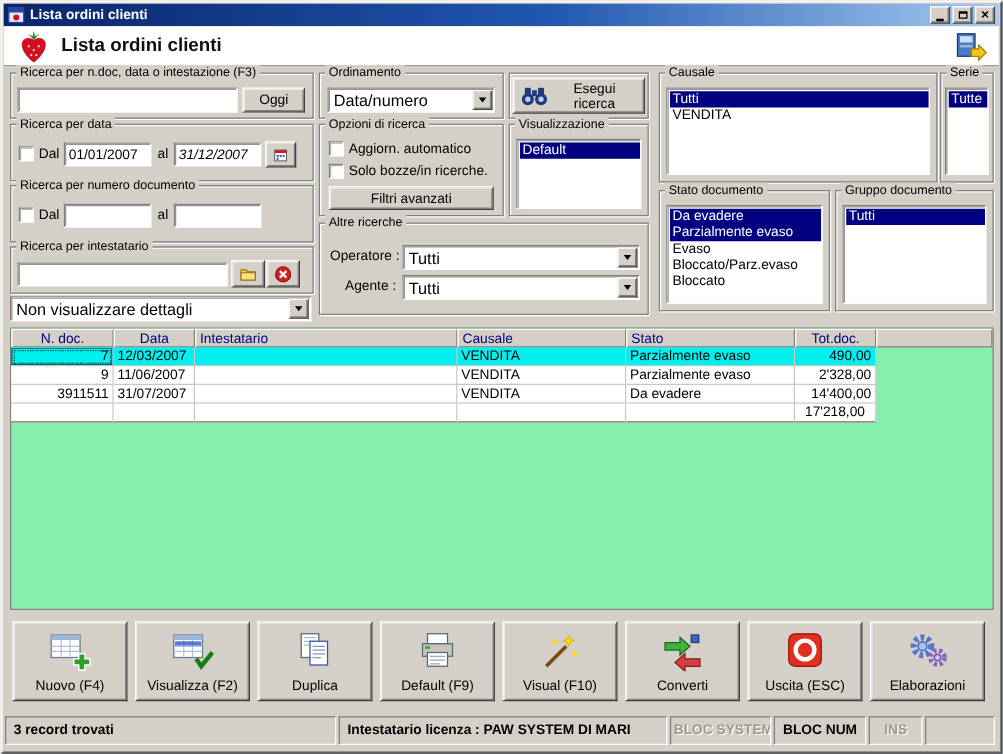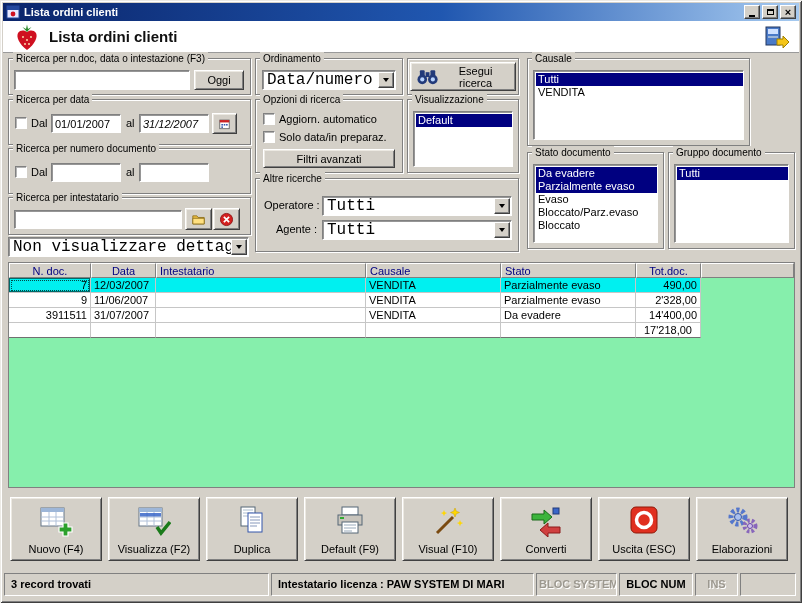--- a/index.html
+++ b/index.html
@@ -24,21 +24,21 @@
   .group{position:absolute;border:1px solid #808080;box-shadow:inset 1px 1px 0 #fff, 1px 1px 0 #fff;box-sizing:border-box;}
   .group-label{position:absolute;top:-7px;left:4px;background:#D4D0C8;padding:0 3px;font-size:10px;line-height:13px;white-space:nowrap;color:#000;}
   
   .field{position:absolute;background:#fff;border:1px solid;border-color:#808080 #fff #fff #808080;
     box-shadow:inset 1px 1px 0 rgba(64,64,64,.55);font-size:11px;padding:2px 3px;box-sizing:border-box;height:19px;font-family:inherit;outline:none;}
   .btn{position:absolute;background:#D4D0C8;border:1px solid;border-color:#fff #404040 #404040 #fff;
     box-shadow:inset 1px 1px 0 #ece9e2, inset -1px -1px 0 #808080;font-size:11px;font-family:inherit;cursor:default;
     display:flex;align-items:center;justify-content:center;box-sizing:border-box;gap:4px;color:#000;}
   .combo{position:absolute;height:20px;background:#fff;border:1px solid;border-color:#808080 #fff #fff #808080;
     box-shadow:inset 1px 1px 0 rgba(64,64,64,.55);box-sizing:border-box;display:flex;align-items:center;}
-  .combo-val{flex:1;font-size:16px;padding-left:4px;white-space:nowrap;overflow:hidden;font-family:Liberation Mono, monospace;}
+  .combo-val{flex:1;font-size:13px;padding-left:4px;white-space:nowrap;overflow:hidden;}
   .combo-btn{width:16px;height:16px;margin-right:1px;background:#D4D0C8;border:1px solid;border-color:#fff #404040 #404040 #fff;
     box-shadow:inset -1px -1px 0 #808080;display:flex;align-items:center;justify-content:center;box-sizing:border-box;}
   .arr{width:0;height:0;border-left:3.5px solid transparent;border-right:3.5px solid transparent;border-top:4px solid #000;}
   .listbox{position:absolute;background:#fff;border:1px solid;border-color:#808080 #fff #fff #808080;
     box-shadow:inset 1px 1px 0 rgba(64,64,64,.55);overflow:hidden;padding:2px 0 0 2px;box-sizing:border-box;}
   .li{font-size:11px;height:13px;line-height:13px;padding-left:2px;white-space:nowrap;color:#000;}
   .li.sel{background:#000080;color:#fff;}
   .checkbox{position:absolute;width:12px;height:12px;background:#fff;border:1px solid;border-color:#808080 #fff #fff #808080;
     box-shadow:inset 1px 1px 0 rgba(64,64,64,.4);box-sizing:border-box;}
   .lbl{position:absolute;font-size:11px;line-height:13px;white-space:nowrap;color:#000;}
@@ -138,20 +138,26 @@
   </div>
 
   <div class="group" style="left:527px;top:58px;width:223px;height:88px">
     <span class="group-label">Causale</span>
     <div class="listbox" style="left:5px;top:11px;width:211px;height:70px">
       <div class="li sel">Tutti</div>
       <div class="li">VENDITA</div>
     </div>
   </div>
 
+  <div class="group" style="left:752px;top:58px;width:43px;height:88px">
+    <span class="group-label">Serie</span>
+    <div class="listbox" style="left:3px;top:11px;width:35px;height:70px">
+      <div class="li sel">Tutte</div>
+    </div>
+  </div>
 
   <div class="group" style="left:8px;top:99px;width:243px;height:46px">
     <span class="group-label">Ricerca per data</span>
     <span class="checkbox" style="left:6px;top:17px"></span>
     <span class="lbl" style="left:22px;top:17px">Dal</span>
     <input class="field" style="left: 42px; top: 14px; width: 70px;" value="01/01/2007">
     <span class="lbl" style="left:117px;top:17px">al</span>
     <input class="field" style="left: 130px; top: 14px; width: 70px; font-style: italic;" value="31/12/2007">
     <button class="btn" style="left:203px;top:13px;width:25px;height:21px">
       <svg width="14" height="14" viewBox="0 0 14 14">
@@ -163,21 +169,21 @@
           <rect x="3" y="10" width="2" height="2" fill="#3355aa"></rect>
       </svg>
     </button>
   </div>
 
   <div class="group" style="left:255px;top:99px;width:148px;height:74px">
     <span class="group-label">Opzioni di ricerca</span>
     <span class="checkbox" style="left:7px;top:13px"></span>
     <span class="lbl" style="left:23px;top:13px">Aggiorn. automatico</span>
     <span class="checkbox" style="left:7px;top:31px"></span>
-    <span class="lbl" style="left:23px;top:31px">Solo data/in preparaz.</span>
+    <span class="lbl" style="left:23px;top:31px">Solo bozze/in ricerche.</span>
     <button class="btn" style="left:7px;top:49px;width:132px;height:19px">Filtri avanzati</button>
   </div>
 
   <div class="group" style="left:407px;top:99px;width:112px;height:74px">
     <span class="group-label">Visualizzazione</span>
     <div class="listbox" style="left:5px;top:11px;width:100px;height:56px">
       <div class="li sel">Default</div>
     </div>
   </div>
 

